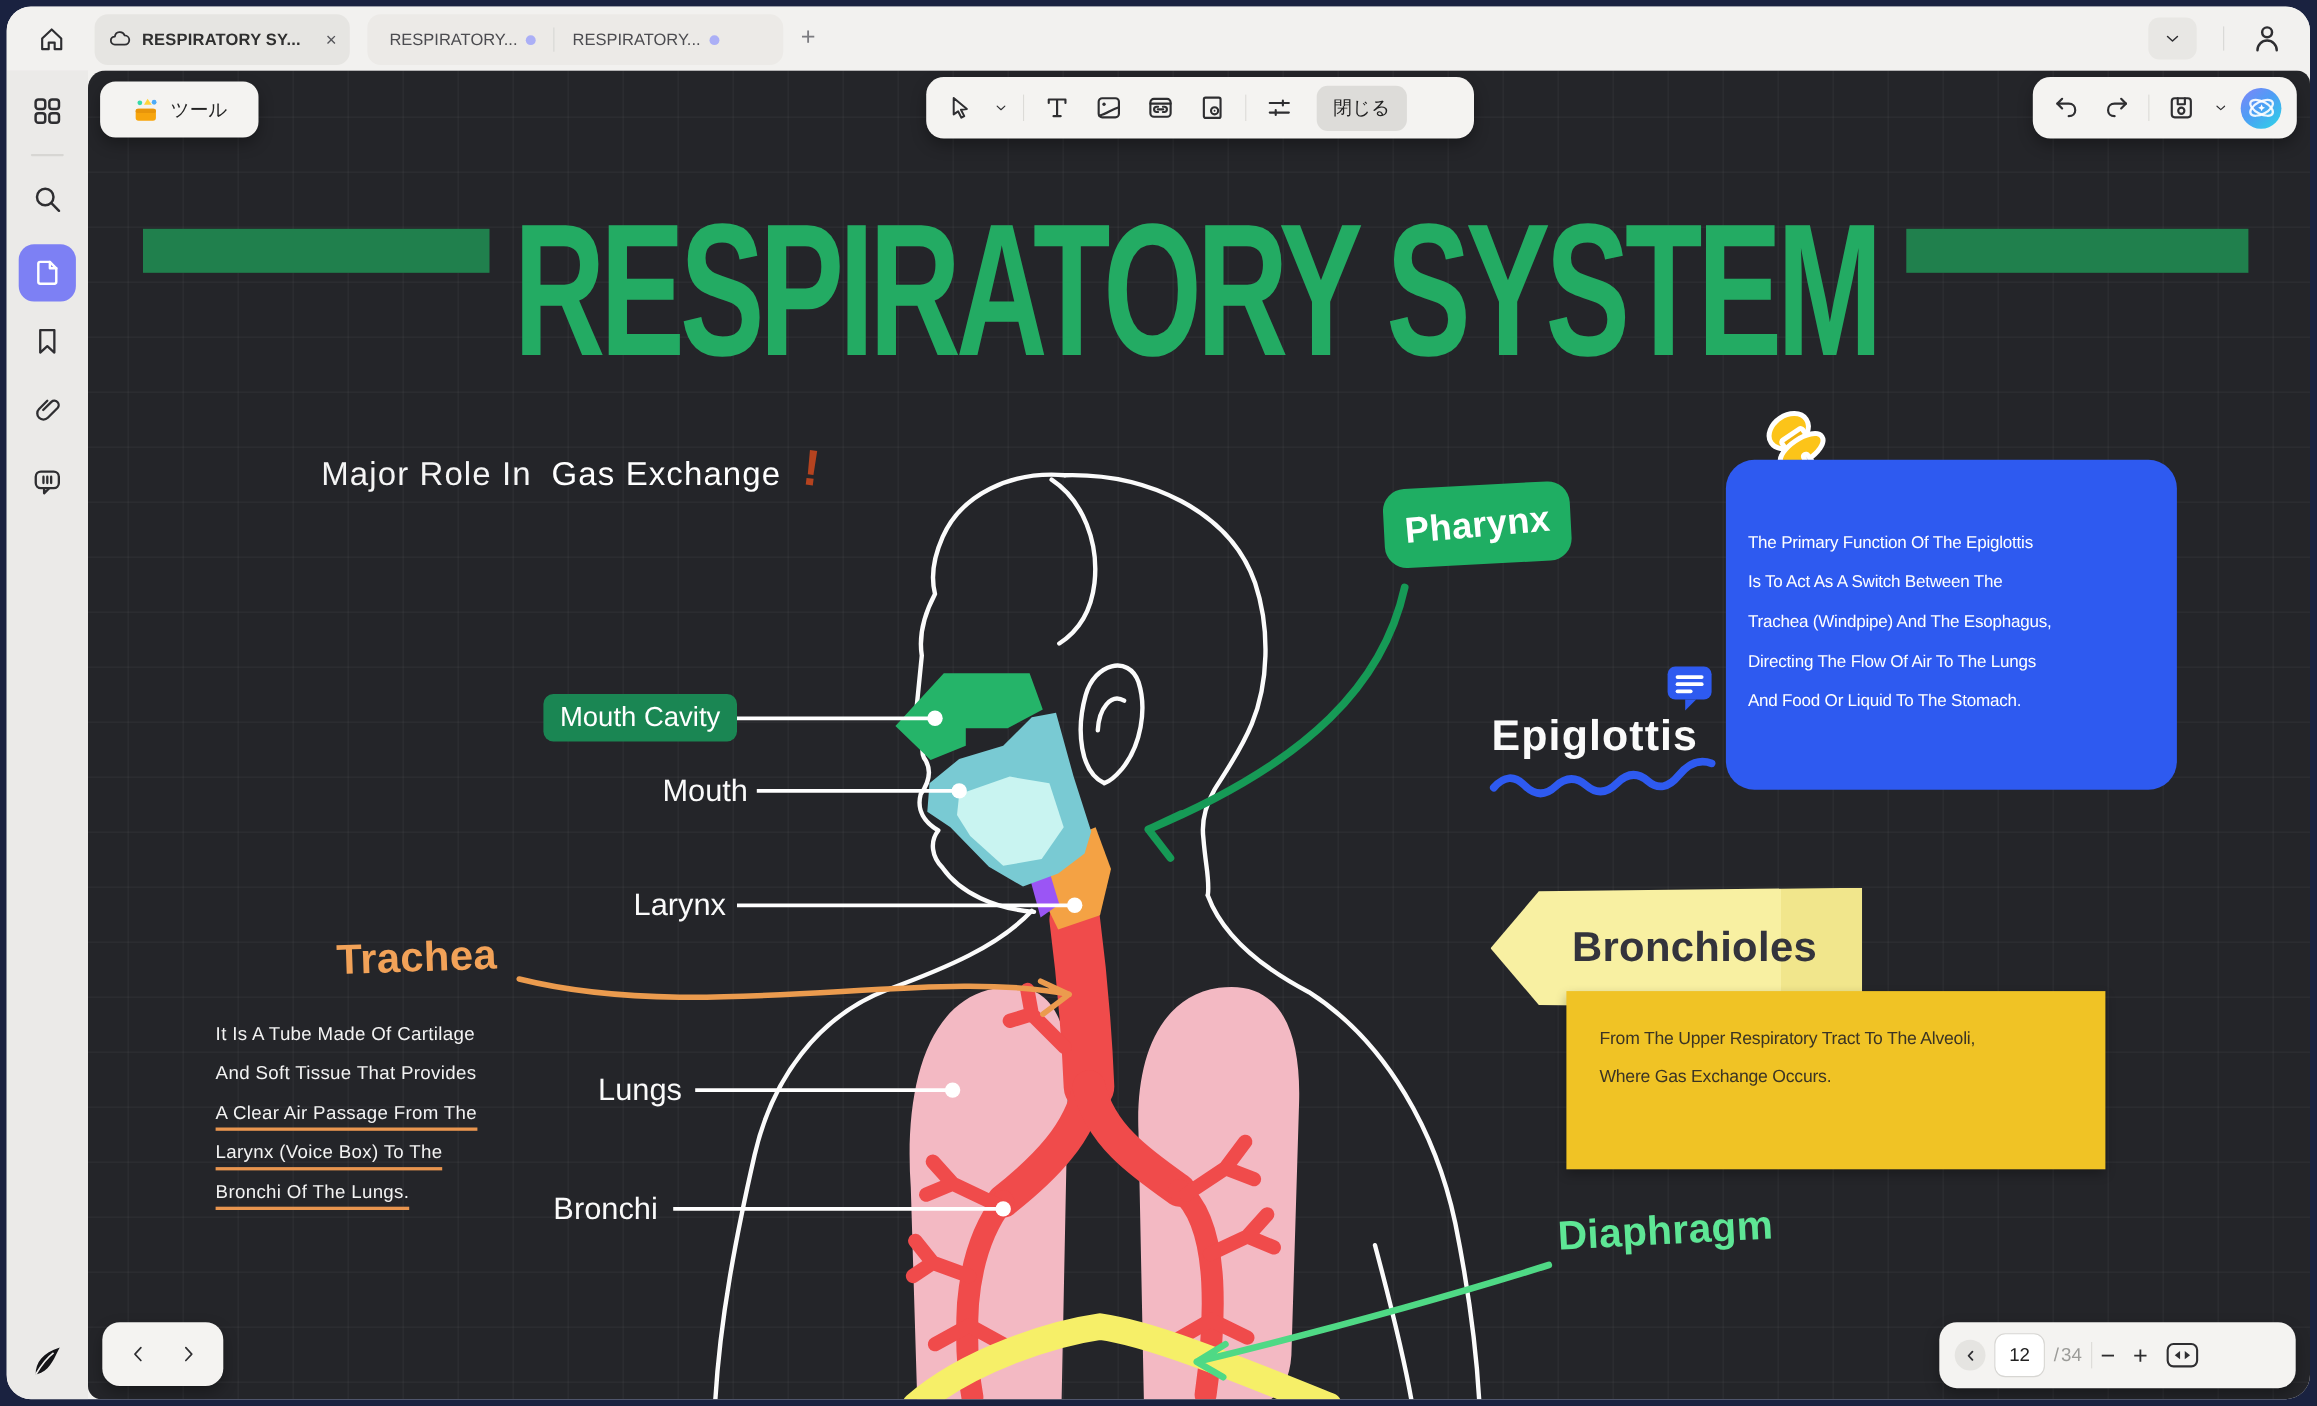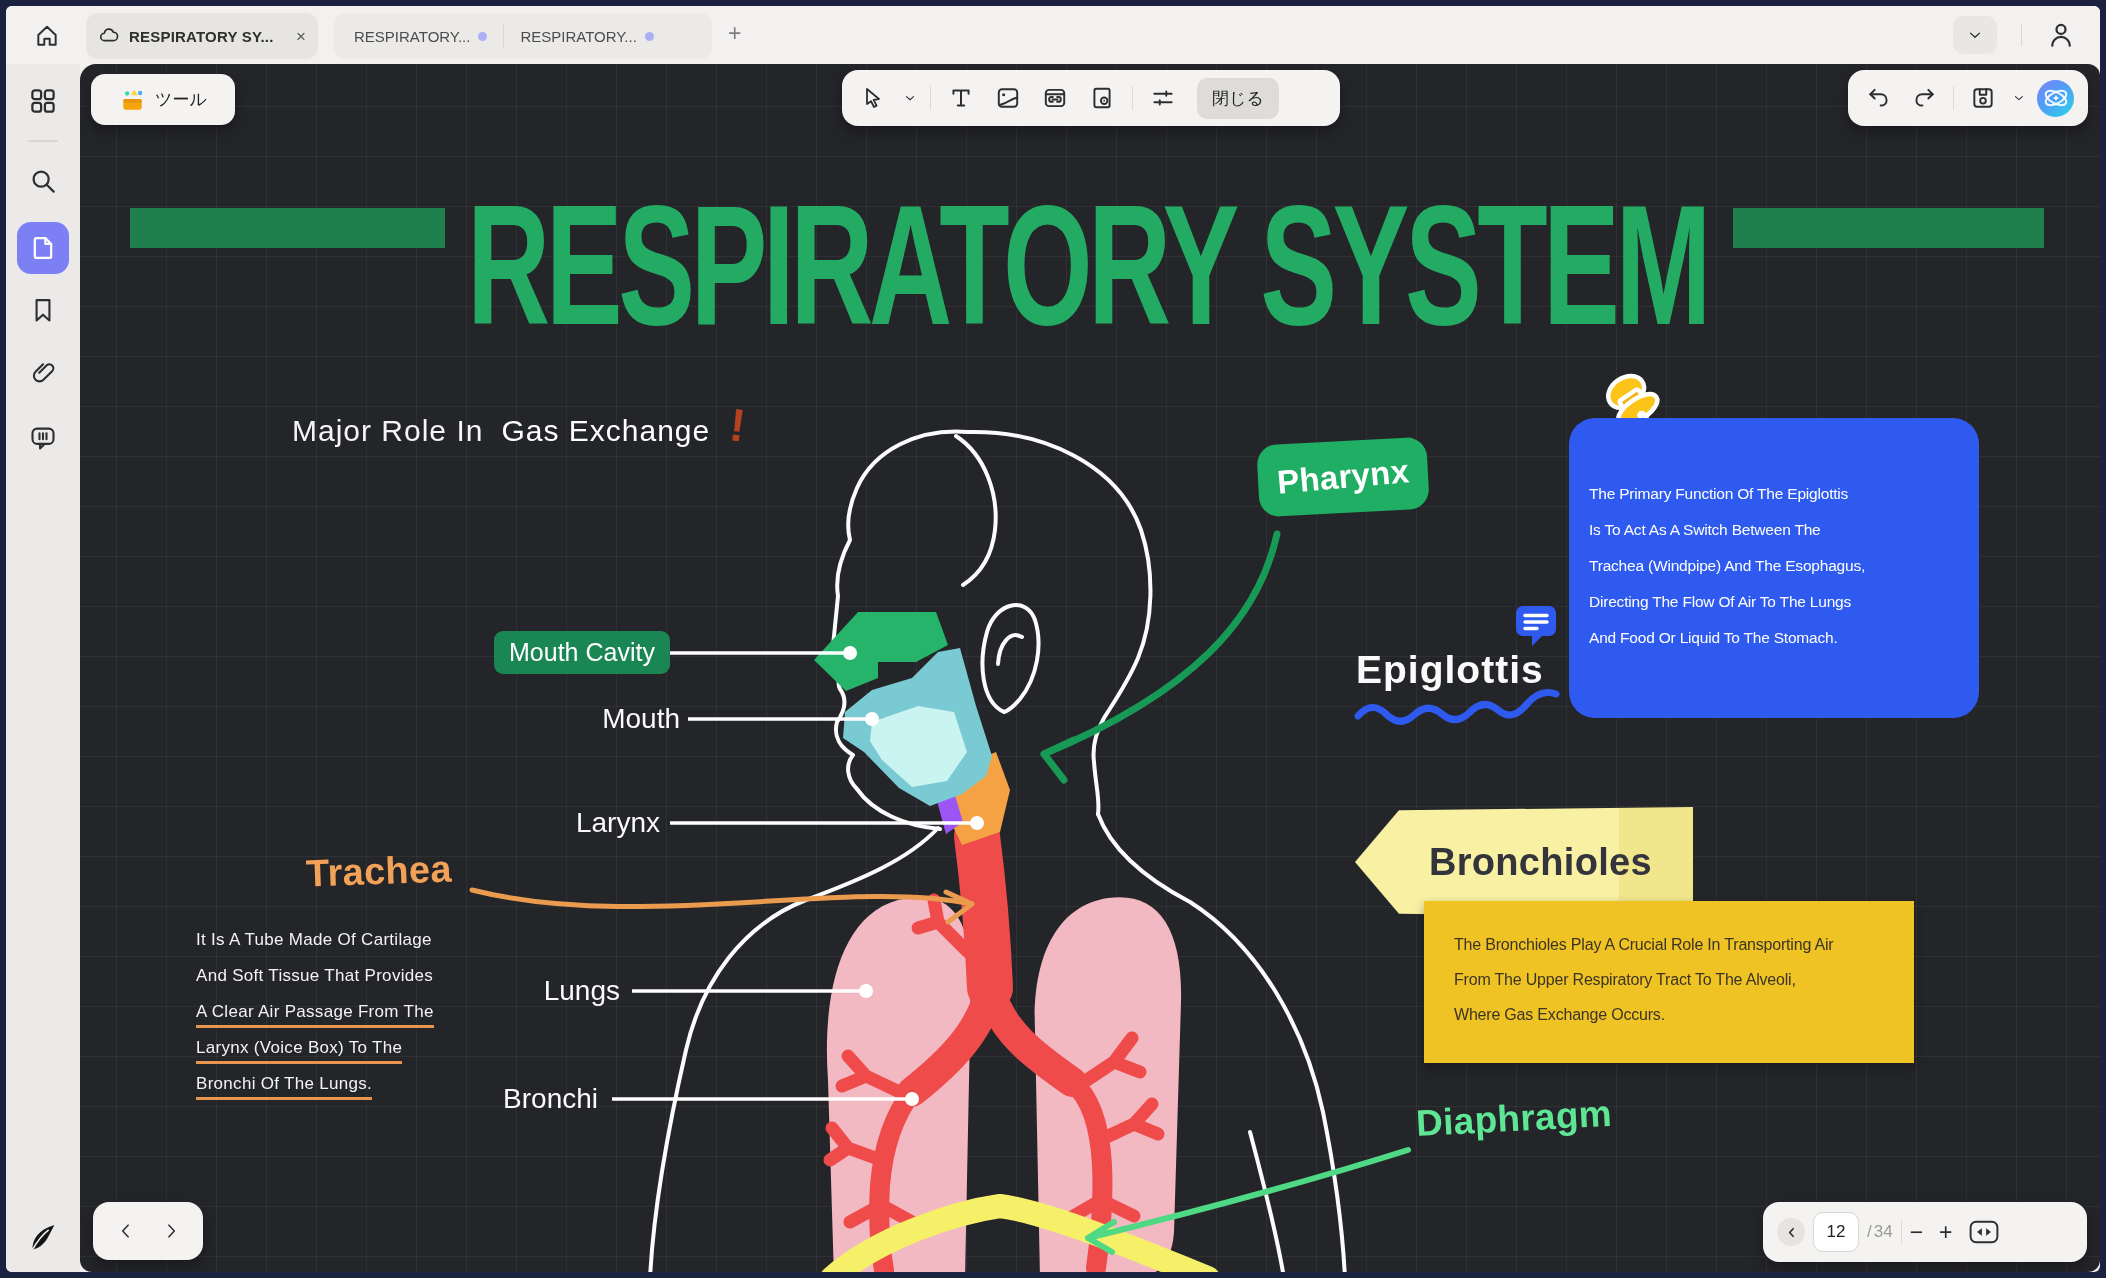--- a/index.html
+++ b/index.html
@@ -1,19 +1,19 @@
 <!DOCTYPE html>
 <html><head>
 <meta charset="utf-8">
 <style>
   * { margin:0; padding:0; box-sizing:border-box; }
   html,body { width:2106px; height:1278px; overflow:hidden; background:#1a2240;
               font-family:"Liberation Sans", sans-serif; }
 
-  .window { position:absolute; inset:6px; border-radius:6px; background:#f2f1ef; overflow:hidden; }
+  .window { position:absolute; inset:6px; border-radius:22px; background:#f2f1ef; overflow:hidden; }
 
   
   .titlebar { position:absolute; left:0; right:0; top:0; height:58px; background:#f2f1ef; }
   .homebtn { position:absolute; left:21px; top:11px; width:40px; height:38px; display:flex; align-items:center; justify-content:center; border-radius:10px; }
   .tab-active { position:absolute; left:80px; top:7px; width:232px; height:46px; background:#e6e5e2; border-radius:12px; display:flex; align-items:center; gap:9px; padding:0 12px; }
   .tab-active .lbl { font-size:15px; color:#2f2f2f; font-weight:bold; letter-spacing:.2px; white-space:nowrap; overflow:hidden; }
   .tab-x { margin-left:auto; font-size:17px; color:#55555a; line-height:1; }
   .tabgroup { position:absolute; left:328px; top:7px; width:378px; height:46px; background:#eceae7; border-radius:12px; display:flex; align-items:center; padding:0 14px; }
   .tabgroup .tab { display:flex; align-items:center; gap:8px; padding:0 6px; }
   .tabgroup .lbl { font-size:15px; color:#4c4c50; white-space:nowrap; }
@@ -323,21 +323,20 @@
         <div class="line">Is To Act As A Switch Between The</div>
         <div class="line">Trachea (Windpipe) And The Esophagus,</div>
         <div class="line">Directing The Flow Of Air To The Lungs</div>
         <div class="line">And Food Or Liquid To The Stomach.</div>
       </div>
 
       <div class="banner">
         <span class="hand">Bronchioles</span>
       </div>
       <div class="ynote hand">
-        <div class="line">The Bronchioles Play A Crucial Role In Transporting Air</div>
         <div class="line">From The Upper Respiratory Tract To The Alveoli,</div>
         <div class="line">Where Gas Exchange Occurs.</div>
       </div>
 
       <div class="diaphragm-lbl hand">Diaphragm</div>
 
       <div class="pill toolsbtn">
         <svg width="26" height="26" viewBox="0 0 24 24">
             <rect x="4" y="11" width="17" height="10" rx="2.5" fill="#f7a50d"></rect>
             <rect x="4" y="11" width="17" height="3.5" rx="1.5" fill="#e8950a"></rect>

